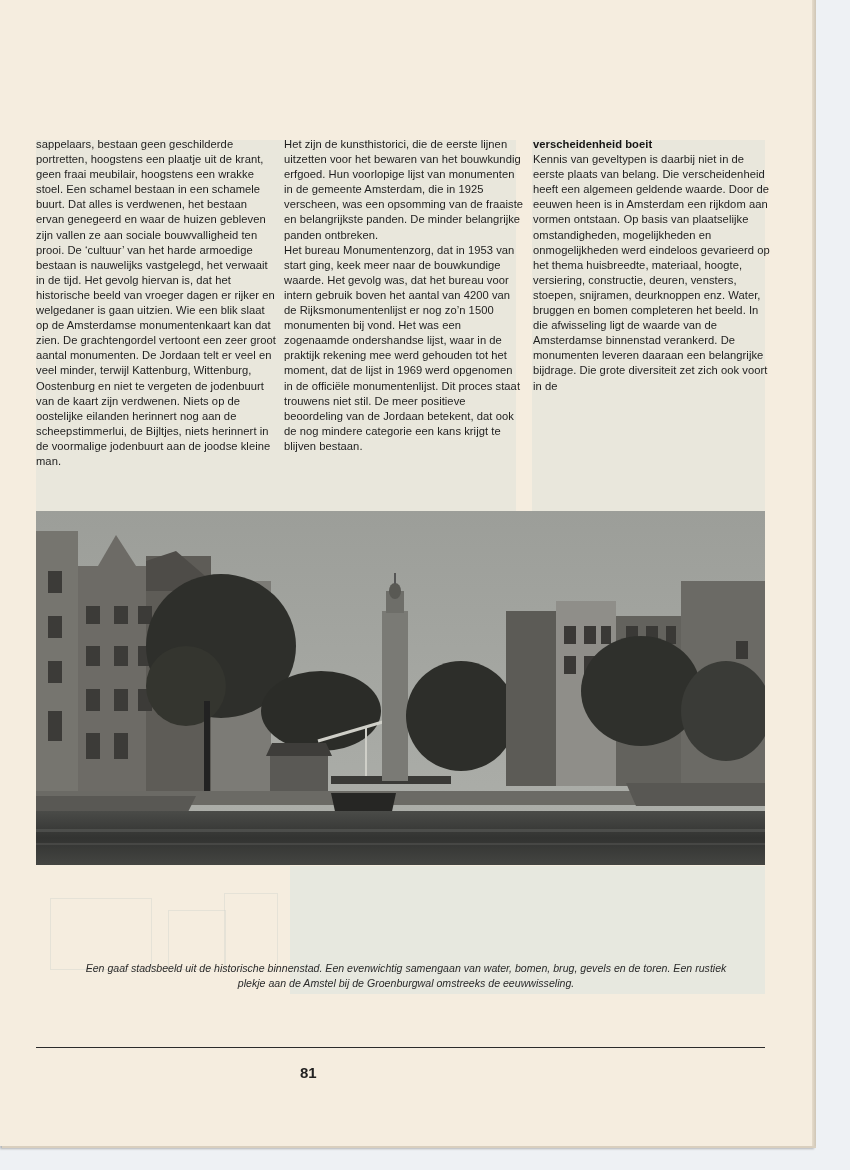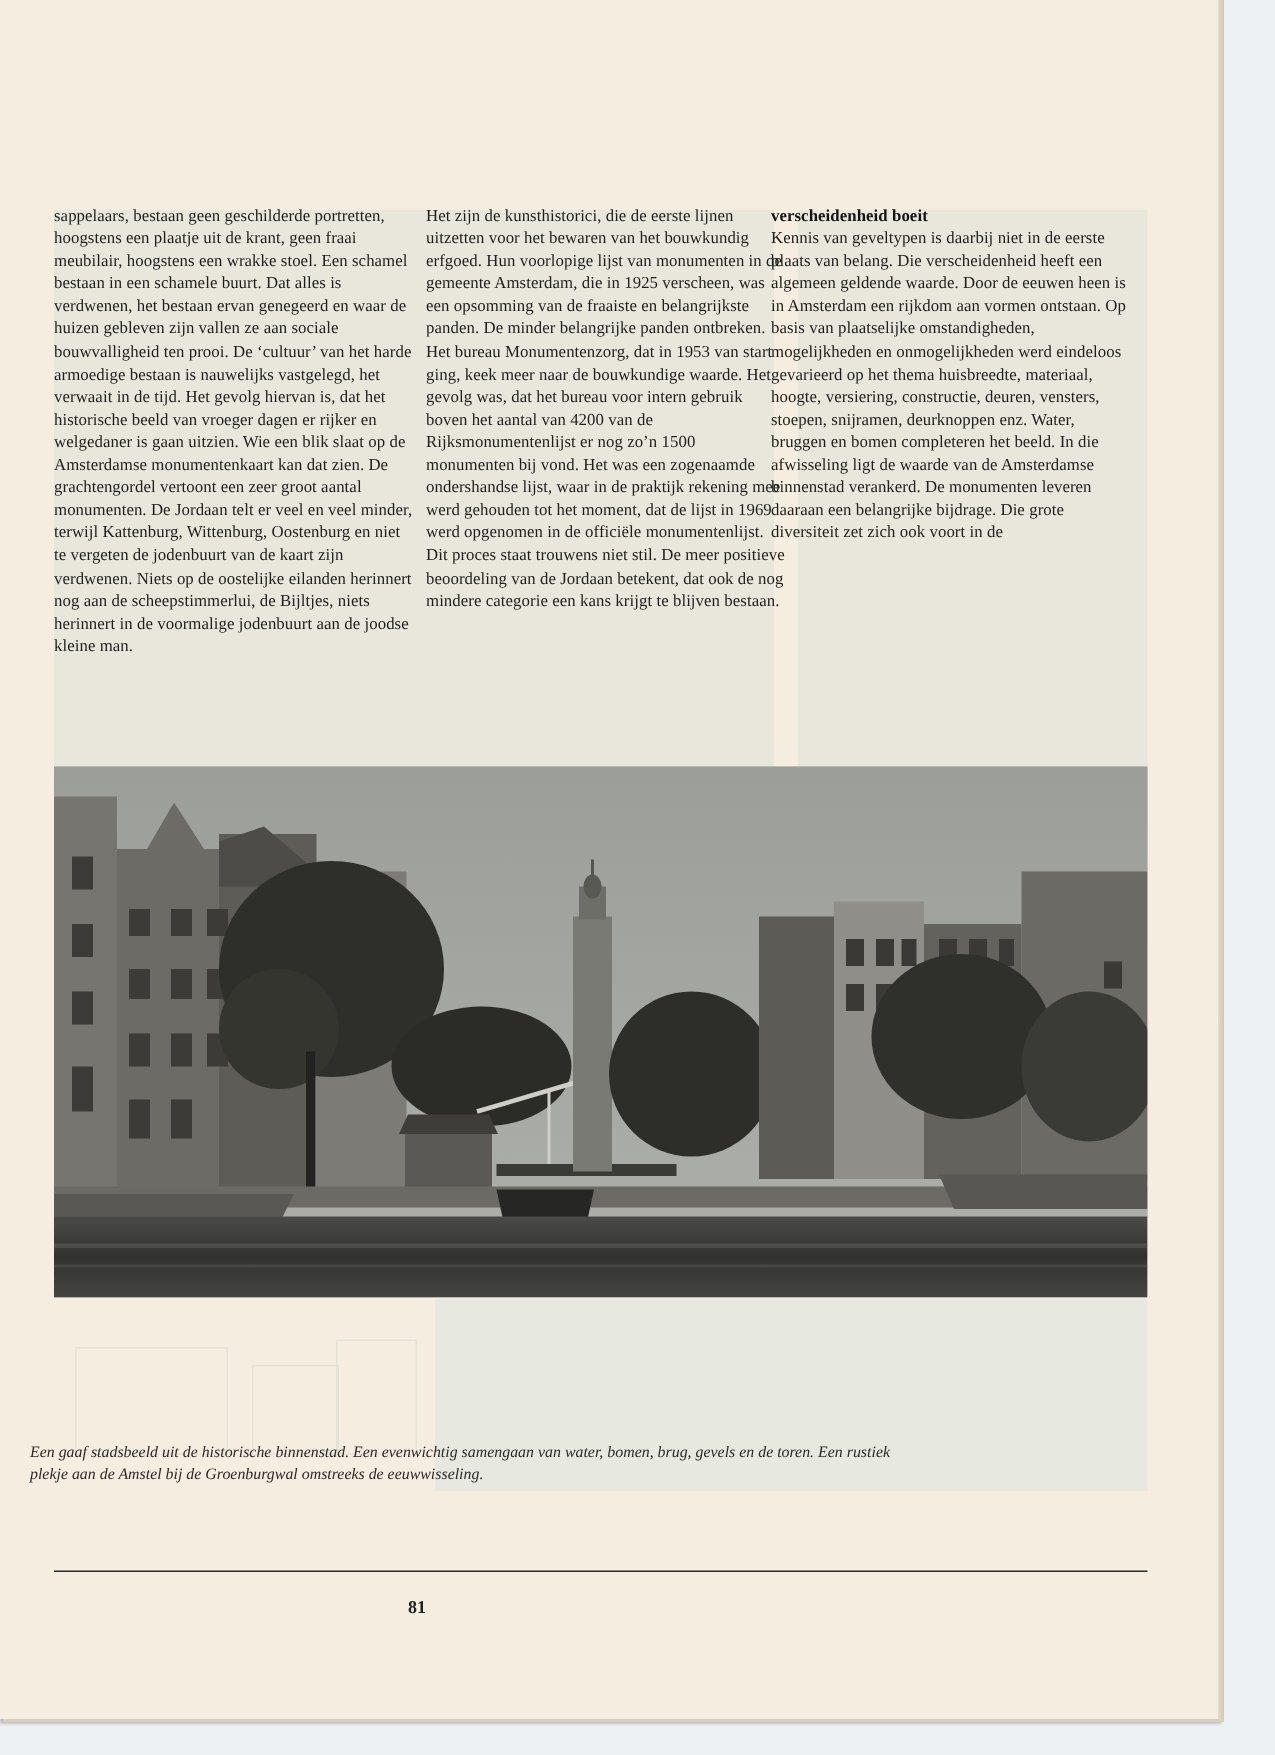--- a/index.html
+++ b/index.html
@@ -5,59 +5,58 @@
   html, body { margin: 0; padding: 0; }
   body {
     width: 850px; height: 1170px; position: relative; overflow: hidden;
     background: #eef1f4;
     font-family: "Liberation Sans", sans-serif;
   }
   .page {
     position: absolute; left: 0; top: 0; width: 814px; height: 1146px;
     background: #f5eddf;
     box-shadow: 2px 2px 0 #d9cfbe, 0 3px 2px rgba(0,0,0,0.25);
-    font-family: Liberation Serif, serif;
   }
   .page-edge-right {
     position: absolute; left: 812px; top: 0; width: 4px; height: 1146px;
     background: linear-gradient(to right, #e6dccb, #cfc6b6);
   }
   .panel {
     position: absolute; background: #e9e7dc;
   }
   .panel-left { left: 36px; top: 140px; width: 480px; height: 372px; }
   .panel-right { left: 532px; top: 140px; width: 233px; height: 372px; }
   .panel-caption { left: 290px; top: 866px; width: 475px; height: 128px; background: #e7e8df; }
   .ghost { position: absolute; border: 1px solid rgba(200,205,200,0.35); }
   .col {
     position: absolute; top: 137px; width: 240px;
     font-size: 11.2px; line-height: 15.1px; color: #1e1e1e;
     letter-spacing: 0.05px;
   }
   .col p { margin: 0; }
   .col1 { left: 36px; }
   .col2 { left: 284px; }
-  .col3 { left: 514px; }
+  .col3 { left: 533px; }
   .col3 .subhead { font-weight: bold; color: #141414; }
   .photo {
     position: absolute; left: 36px; top: 511px; width: 729px; height: 354px;
     background: #9a9d98; overflow: hidden;
   }
   .photo svg { display: block; }
   .caption {
-    position: absolute; left: 20px; top: 961px; width: 740px;
-    font-size: 10.6px; line-height: 15px; font-style: italic; color: #2a2a2a;
+    position: absolute; left: 36px; top: 961px; width: 740px;
+    font-size: 10.6px; line-height: 15px; font-style: italic; color: #2a2a2a; text-align: center;
   }
   .rule {
     position: absolute; left: 36px; top: 1047px; width: 729px; height: 1px;
     background: #2b2b2b;
   }
   .page-number {
-    position: absolute; left: 272px; top: 1064px;
-    font-size: 12px; font-weight: bold; color: #222; text-align: center;
+    position: absolute; left: 300px; top: 1064px;
+    font-size: 15px; font-weight: bold; color: #222; text-align: center;
   }
 </style>
 </head>
 <body>
 
 <div class="page">
   <div class="panel panel-left"></div>
   <div class="panel panel-right"></div>
   <div class="panel panel-caption"></div>
   <div class="ghost" style="left:50px;top:898px;width:100px;height:70px;"></div>

